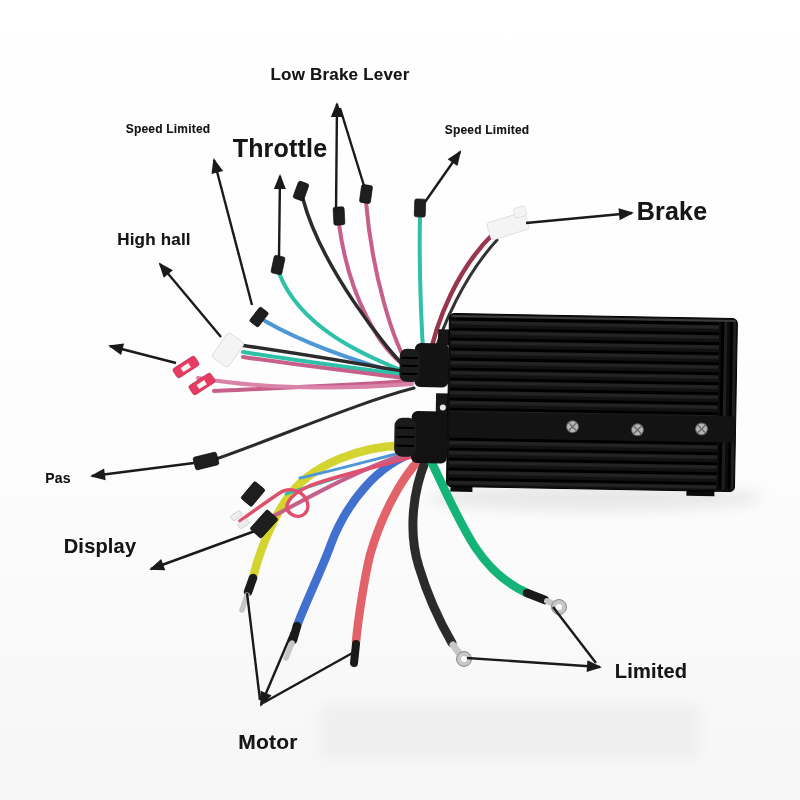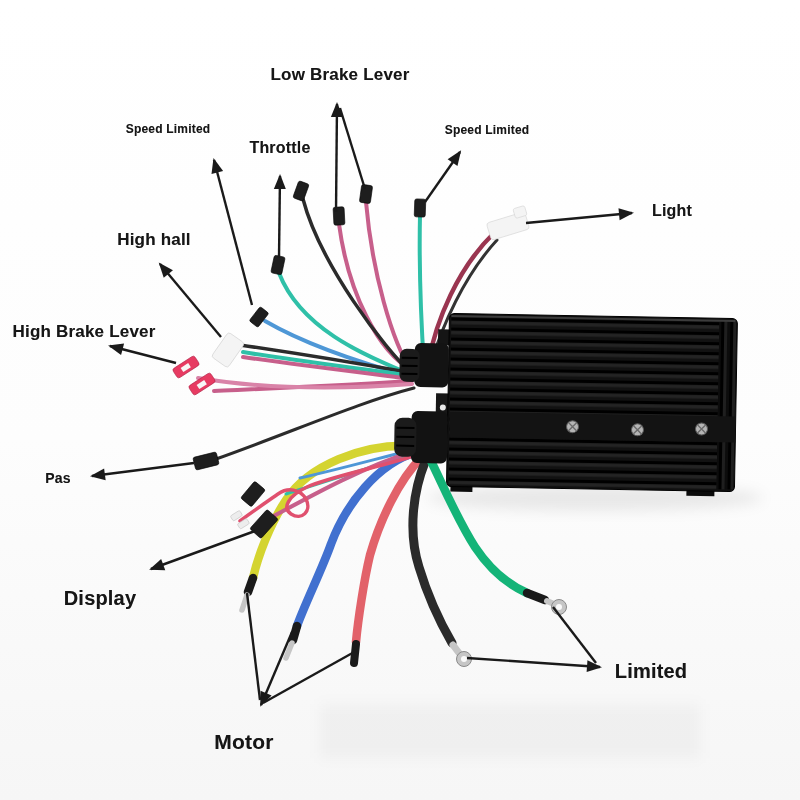--- a/index.html
+++ b/index.html
@@ -2,32 +2,32 @@
 <html><head>
 <meta charset="utf-8">
 <style>
   html,body{margin:0;padding:0;background:#fff;}
   #stage{position:relative;width:800px;height:800px;overflow:hidden;
          background:linear-gradient(180deg,#ffffff 0%,#fdfdfd 55%,#f6f6f6 100%);
          font-family:Liberation Sans, sans-serif;padding-left:16px;}
   #wiring{position:absolute;left:0;top:0;}
   .lbl{position:absolute;font-weight:bold;color:#161616;transform:translate(-50%,-50%);
        white-space:nowrap;letter-spacing:.2px;text-shadow:0 0 .6px rgba(0,0,0,.35);}
-  .s14{font-size:12px}.s17{font-size:17px}.s19{font-size:16px}
+  .s14{font-size:12px}.s17{font-size:17px}.s19{font-size:25px}
   .s20{font-size:20px}.s21{font-size:21px}.s22{font-size:14px}
   .p-lowbrake{left:340px;top:75px}
   .p-sll{left:168px;top:129px}
   .p-throttle{left:280px;top:148px}
   .p-slr{left:487px;top:130px}
   .p-light{left:672px;top:211px}
   .p-motorhall{left:154px;top:240px}
   .p-highbrake{left:84px;top:332px}
   .p-pas{left:58px;top:478px}
-  .p-display{left:100px;top:598px}
-  .p-motor{left:244px;top:742px}
+  .p-display{left:100px;top:546px}
+  .p-motor{left:268px;top:742px}
   .p-battery{left:651px;top:671px}
 </style>
 </head>
 <body>
 
 <div id="stage">
 
 <svg id="wiring" width="800" height="800" viewBox="0 0 800 800">
   <defs>
     <marker id="ah" markerUnits="userSpaceOnUse" markerWidth="20" markerHeight="16" refX="14" refY="7" orient="auto">
@@ -170,21 +170,20 @@
     <line x1="356" y1="651" x2="263" y2="703" stroke="#1a1a1a"></line>
     <line x1="553" y1="607" x2="596" y2="663" stroke="#1a1a1a"></line>
     <line x1="467" y1="658" x2="600" y2="667" marker-end="url(#ah)" stroke="#1a1a1a"></line>
   </g>
 </svg>
 
 <div class="lbl s17 p-lowbrake">Low Brake Lever</div>
 <div class="lbl s14 p-sll">Speed Limited</div>
 <div class="lbl s19 p-throttle">Throttle</div>
 <div class="lbl s14 p-slr">Speed Limited</div>
-<div class="lbl s19 p-light">Light</div>
+<div class="lbl s19 p-light">Brake</div>
 <div class="lbl s17 p-motorhall">High hall</div>
-<div class="lbl s17 p-highbrake">High Brake Lever</div>
 <div class="lbl s22 p-pas">Pas</div>
 <div class="lbl s20 p-display">Display</div>
 <div class="lbl s21 p-motor">Motor</div>
 <div class="lbl s20 p-battery">Limited</div>
 
 </div>
 
 </body></html>

